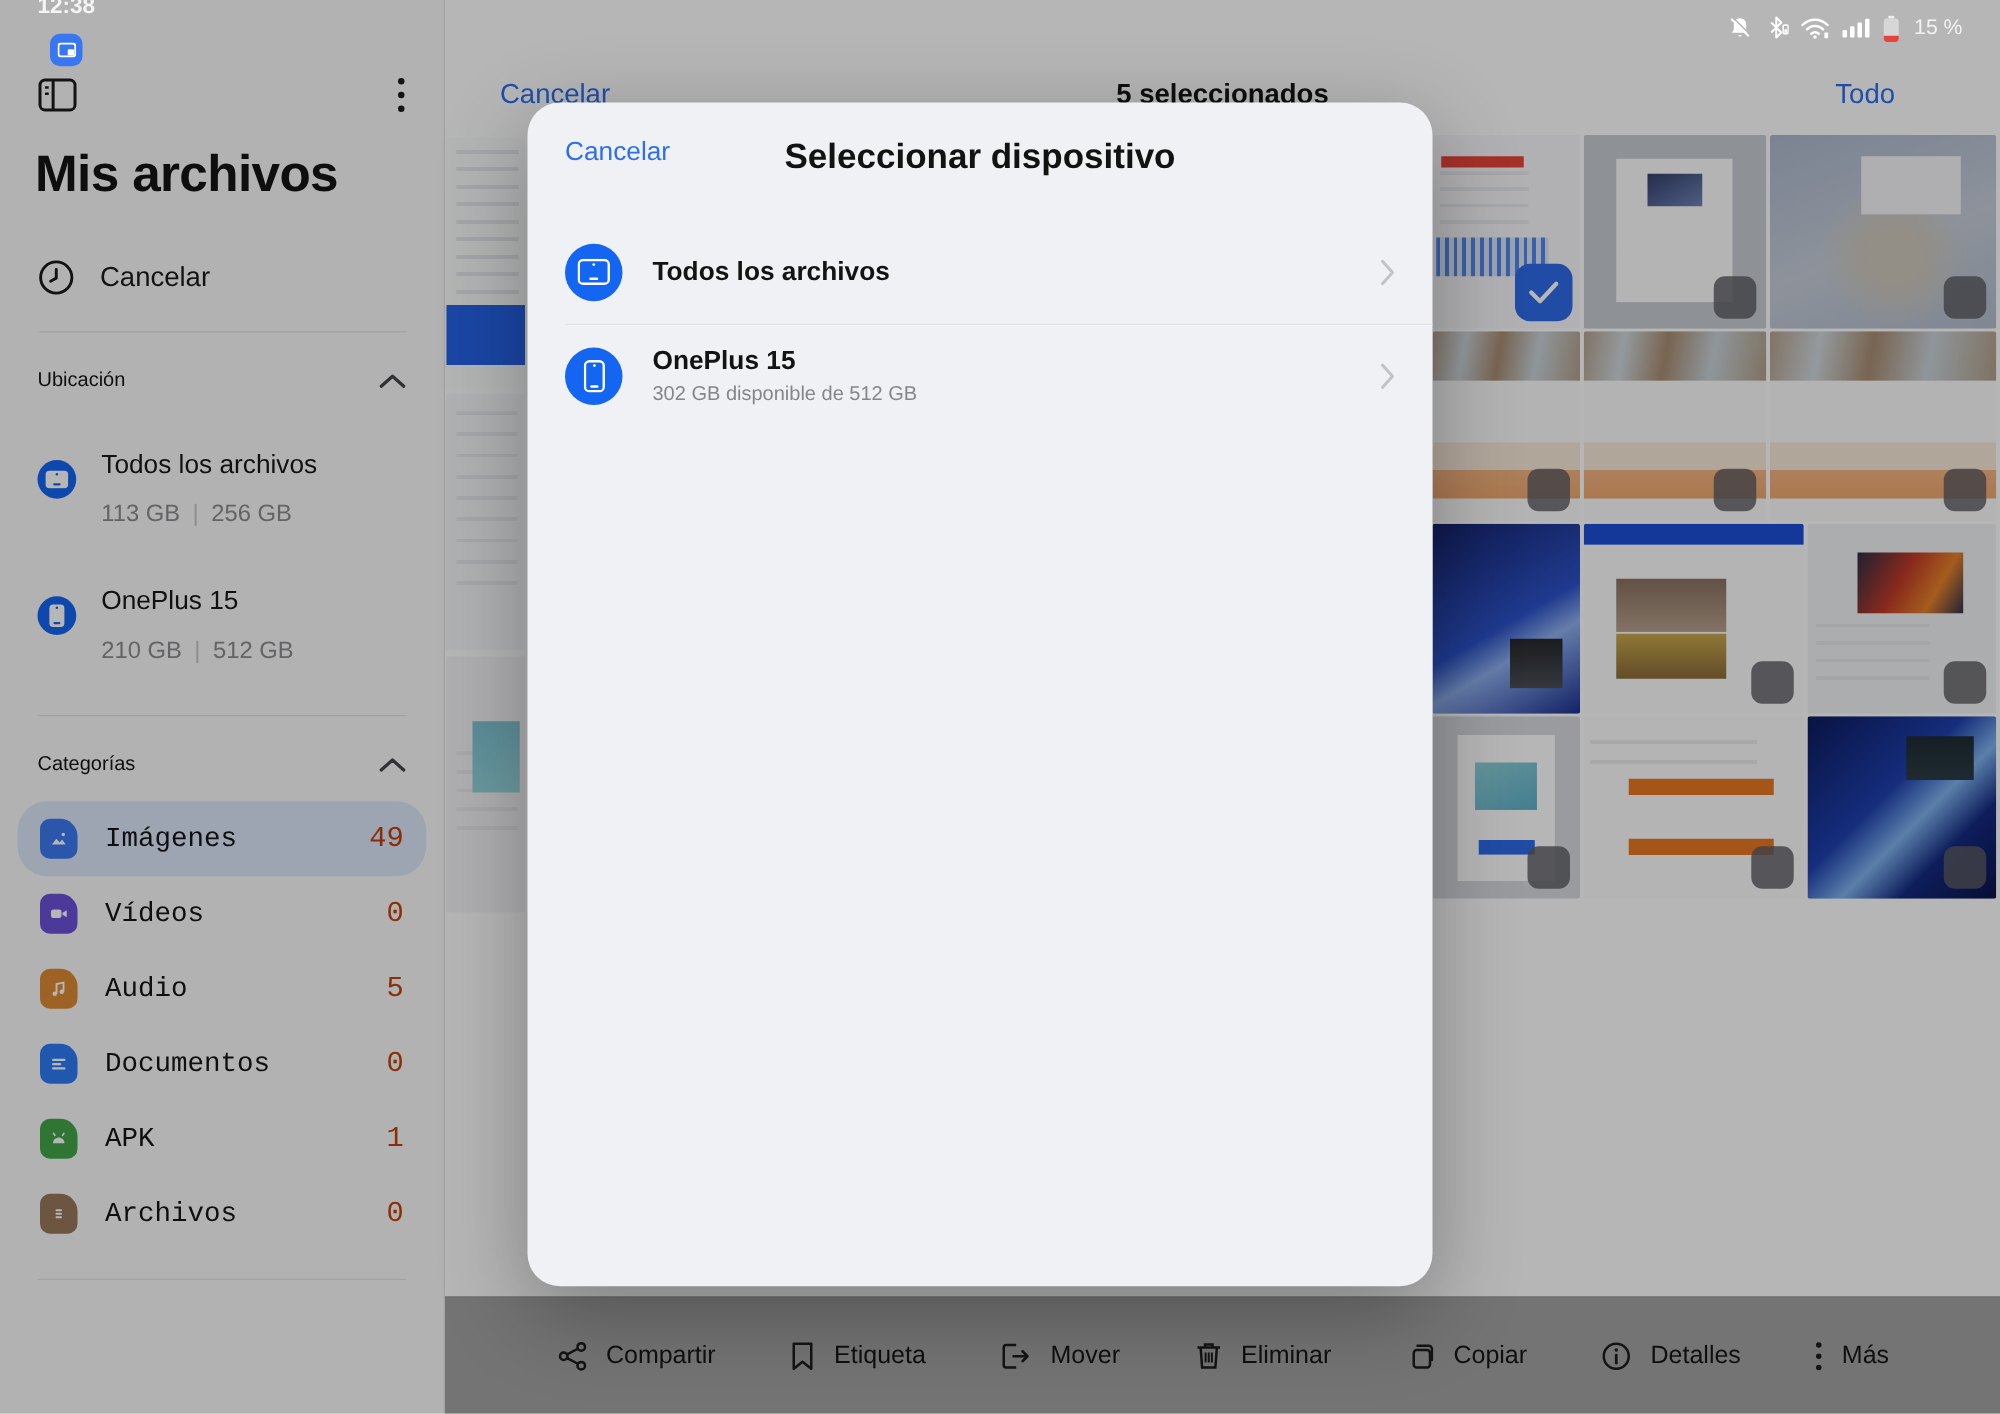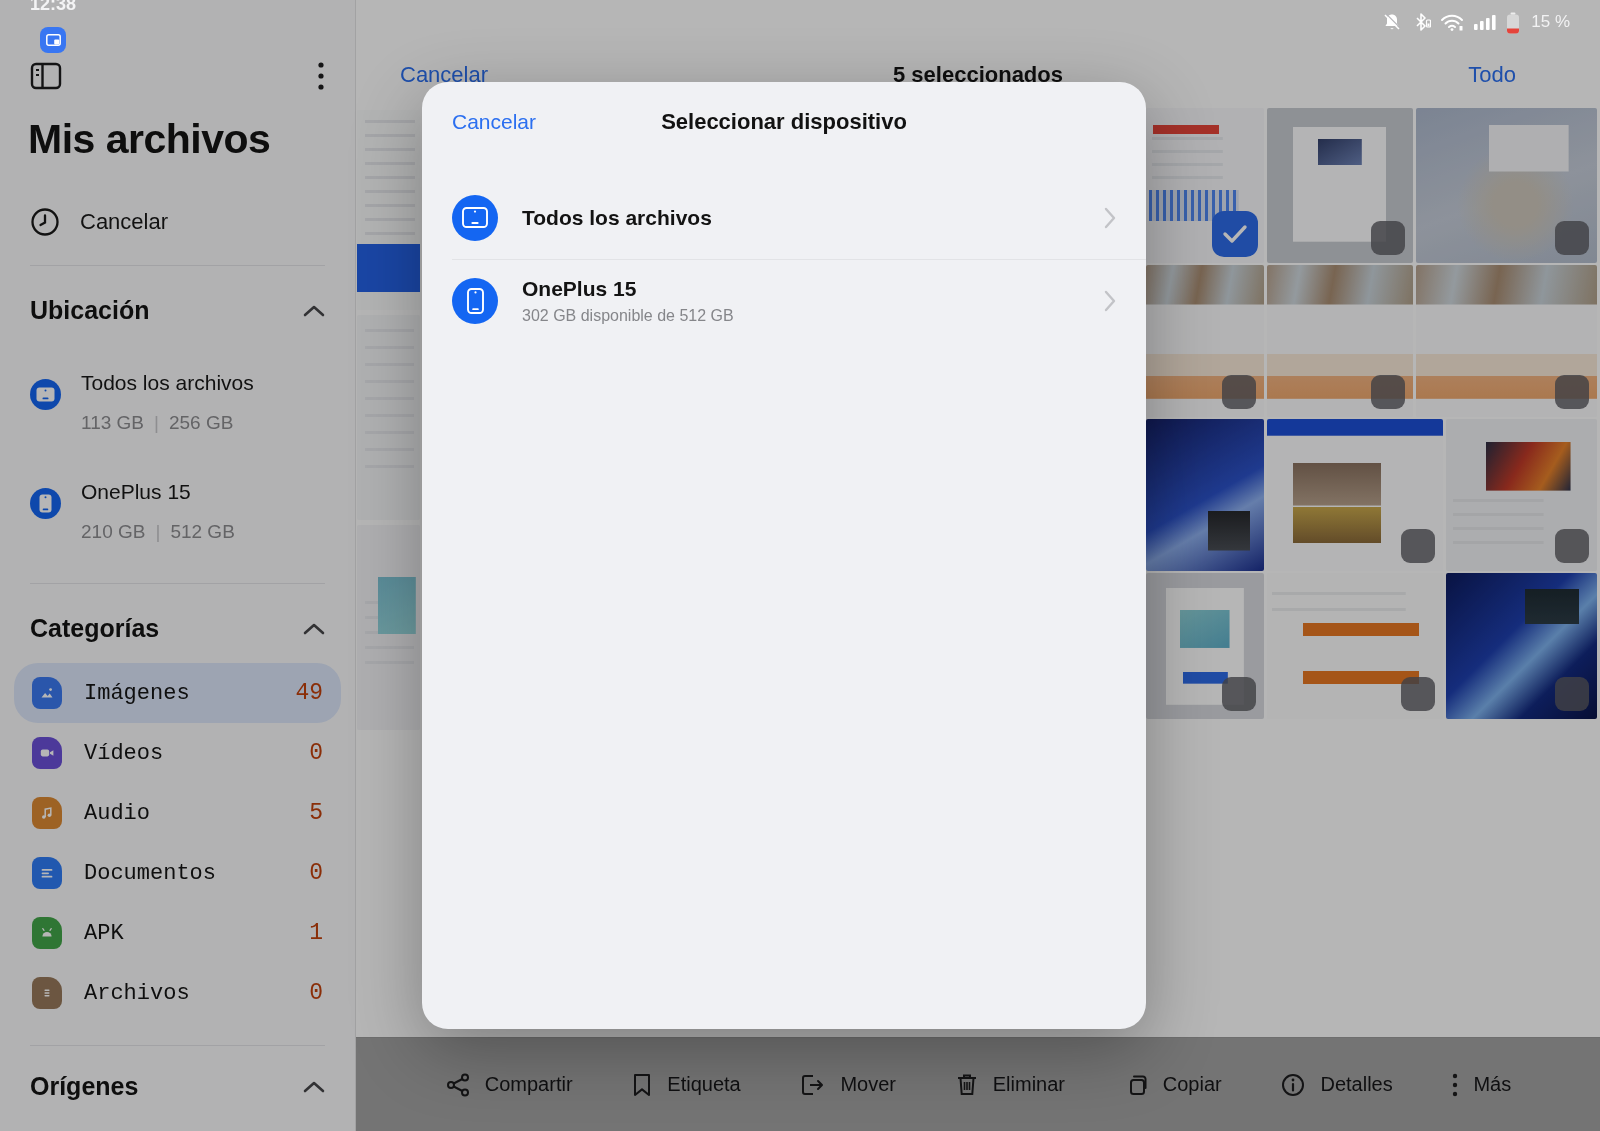--- a/index.html
+++ b/index.html
@@ -12,21 +12,21 @@
   .screen{position:absolute;inset:0;display:flex;}
   
   .sidebar{width:356px;height:100%;background:#FAFAFB;border-right:1px solid #E3E3E5;
     box-sizing:border-box;position:relative;flex:0 0 356px;}
   .sb-topbar{display:flex;justify-content:space-between;align-items:center;margin:58px 30px 0 30px;height:36px;}
   .sb-title{font-size:41px;font-weight:700;color:#141414;margin:22px 0 0 28px;letter-spacing:-.5px;}
   .recents{display:flex;align-items:center;gap:20px;margin:44px 0 0 30px;cursor:pointer;}
   .recents-label{font-size:22px;color:#1a1a1a;}
   .sb-div{height:1px;background:#E4E4E7;margin:28px 30px 0 30px;border:none;}
   .sec-head{display:flex;align-items:center;justify-content:space-between;margin:30px 30px 0 30px;}
-  .sec-head .t{font-size:25px;font-weight:700;color:#141414;}
+  .sec-head .t{font-size:16px;font-weight:400;color:#141414;}
   .loc-item{display:flex;gap:20px;margin:46px 30px 0 30px;cursor:pointer;}
   .loc-item:first-of-type{margin-top:52px;}
   .loc-icon{width:31px;height:31px;border-radius:50%;background:#1466F2;flex:0 0 31px;
     display:flex;align-items:center;justify-content:center;margin-top:8px;}
   .loc-body{flex:1;min-width:0;}
   .loc-name{font-size:21px;color:#181818;}
   .loc-bar{height:5px;border-radius:3px;background:#E2E2E4;margin-top:9px;overflow:hidden;}
   .loc-fill{height:100%;border-radius:3px;background:#2E6BE8;}
   .loc-cap{margin-top:17px;font-size:19px;color:#8C8C90;display:flex;gap:10px;align-items:center;}
   .loc-cap .sep{color:#C7C7CA;}
@@ -105,21 +105,21 @@
     border-top:1px solid rgba(0,0,0,.05);display:flex;align-items:center;justify-content:space-evenly;padding:0 30px;}
   .tb-item{display:flex;align-items:center;gap:14px;cursor:pointer;}
   .tb-label{font-size:20px;color:#161618;}
   
   .dim{position:absolute;inset:0;background:rgba(0,0,0,.285);z-index:30;}
   
   .dialog{position:absolute;left:422px;top:82px;width:724px;height:947px;border-radius:26px;
     background:#F0F1F4;z-index:40;box-shadow:0 20px 70px rgba(0,0,0,.30);box-sizing:border-box;}
   .dlg-head{position:relative;height:84px;}
   .dlg-cancel{position:absolute;left:30px;top:28px;font-size:21px;color:#2B6FF0;cursor:pointer;}
-  .dlg-title{position:absolute;left:0;right:0;top:27px;text-align:center;font-size:22px;font-weight:700;color:#121212;}
+  .dlg-title{position:absolute;left:0;right:0;top:27px;text-align:center;font-size:28px;font-weight:700;color:#121212;}
   .dev-list{margin-top:10px;}
   .dev-row{display:flex;align-items:center;gap:24px;height:83px;padding:0 30px;cursor:pointer;position:relative;}
   .dev-row + .dev-row::before{content:"";position:absolute;left:30px;right:0;top:0;height:1px;background:#E2E3E6;}
   .dev-icon{width:46px;height:46px;border-radius:50%;background:#1466F2;display:flex;align-items:center;justify-content:center;flex:0 0 46px;}
   .dev-body{flex:1;}
   .dev-name{font-size:21px;font-weight:700;color:#131313;}
   .dev-sub{font-size:16px;color:#85868A;margin-top:6px;}
   
   .statusbar{position:absolute;top:10px;left:0;right:0;height:26px;z-index:50;display:flex;
     justify-content:space-between;align-items:center;padding:0 30px;pointer-events:none;}
@@ -288,28 +288,20 @@
               <rect x="5.4" y="10" width="5.2" height="1.6" rx="0.8" fill="#fff"></rect>
             </svg>
         </span>
         <span class="cat-label">Archivos</span>
         <span class="cat-count">0</span>
       </div>
     </div>
 
     <hr class="sb-div" style="margin-top:22px;">
 
-    <div class="sec-head src-head">
-      <span class="t">Orígenes</span>
-      <span>
-          <svg width="22" height="12" viewBox="0 0 22 12">
-            <polyline points="2,10 11,2 20,10" fill="none" stroke="#46464a" stroke-width="2.6" stroke-linecap="round" stroke-linejoin="round"></polyline>
-          </svg>
-        </span>
-    </div>
   </aside>
 
   <main class="main">
     <div class="sel-header">
       <span class="hdr-cancel">Cancelar</span>
       <span class="hdr-title">5 seleccionados</span>
       <span class="hdr-all">Todo</span>
     </div>
 
     <div>

